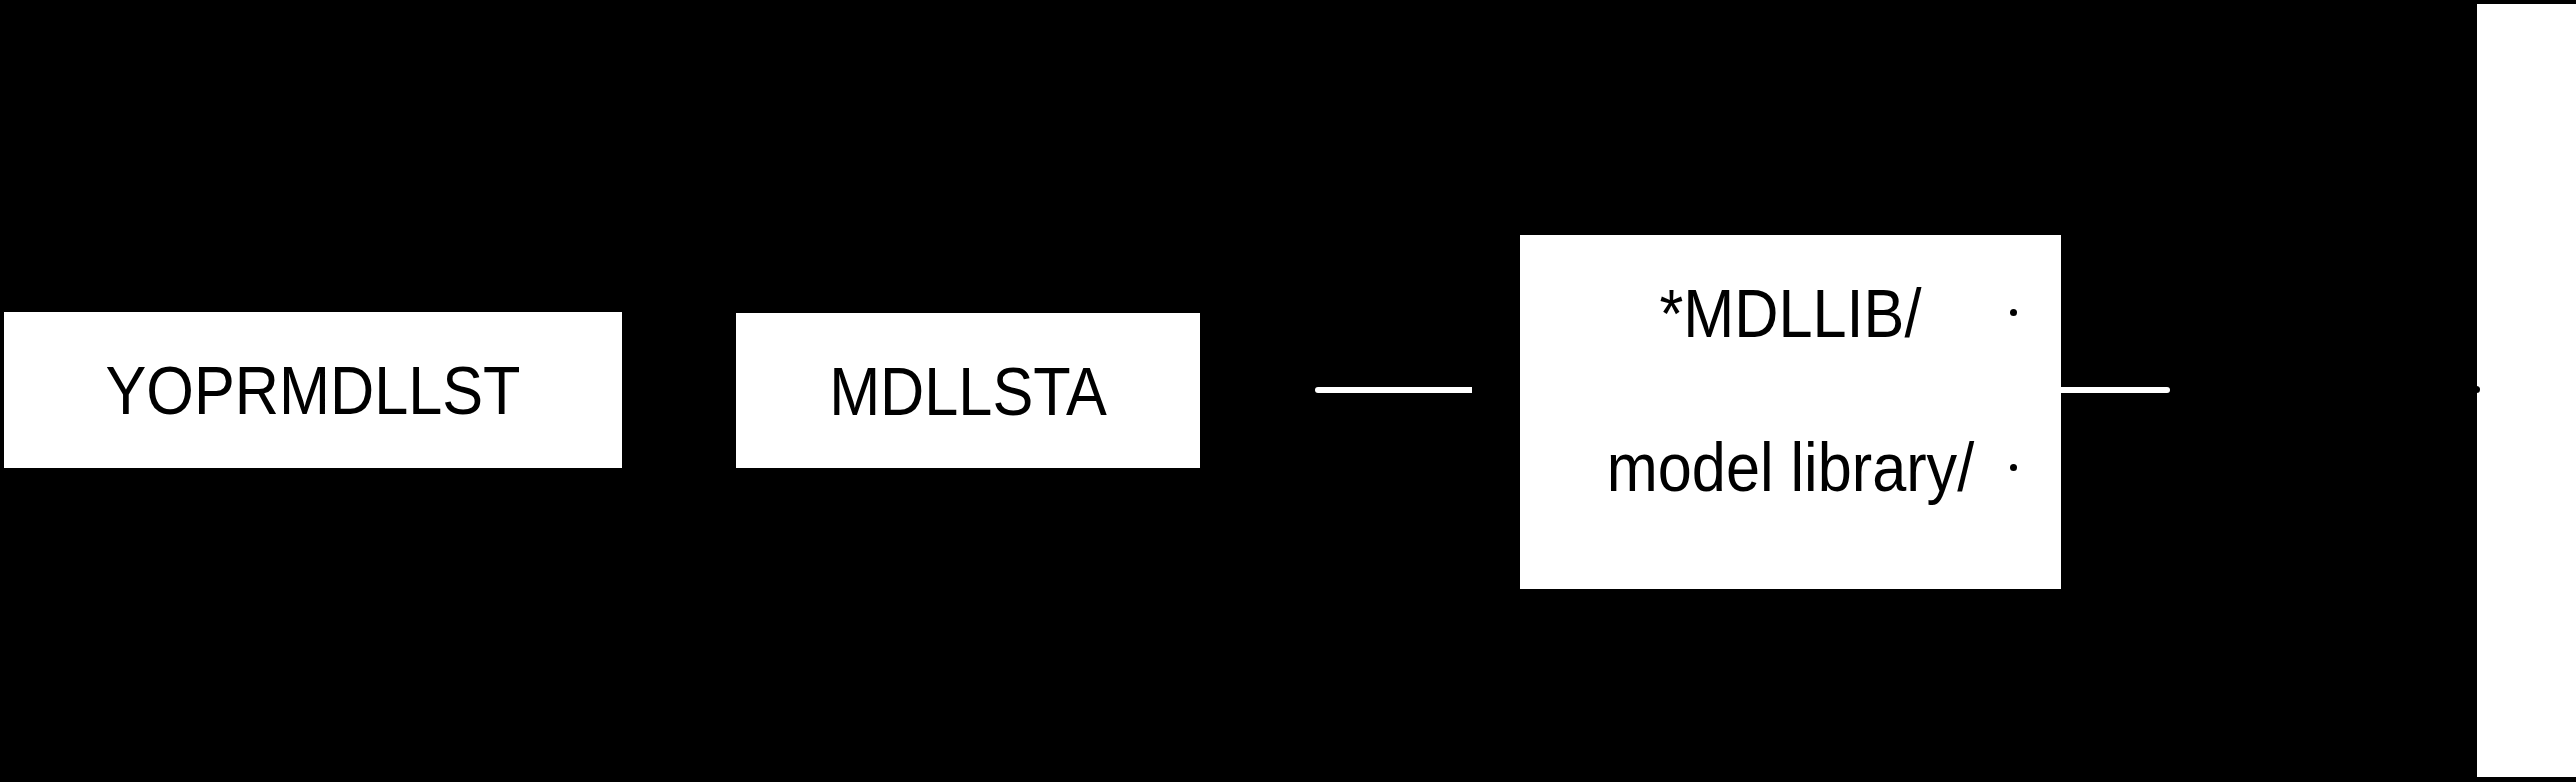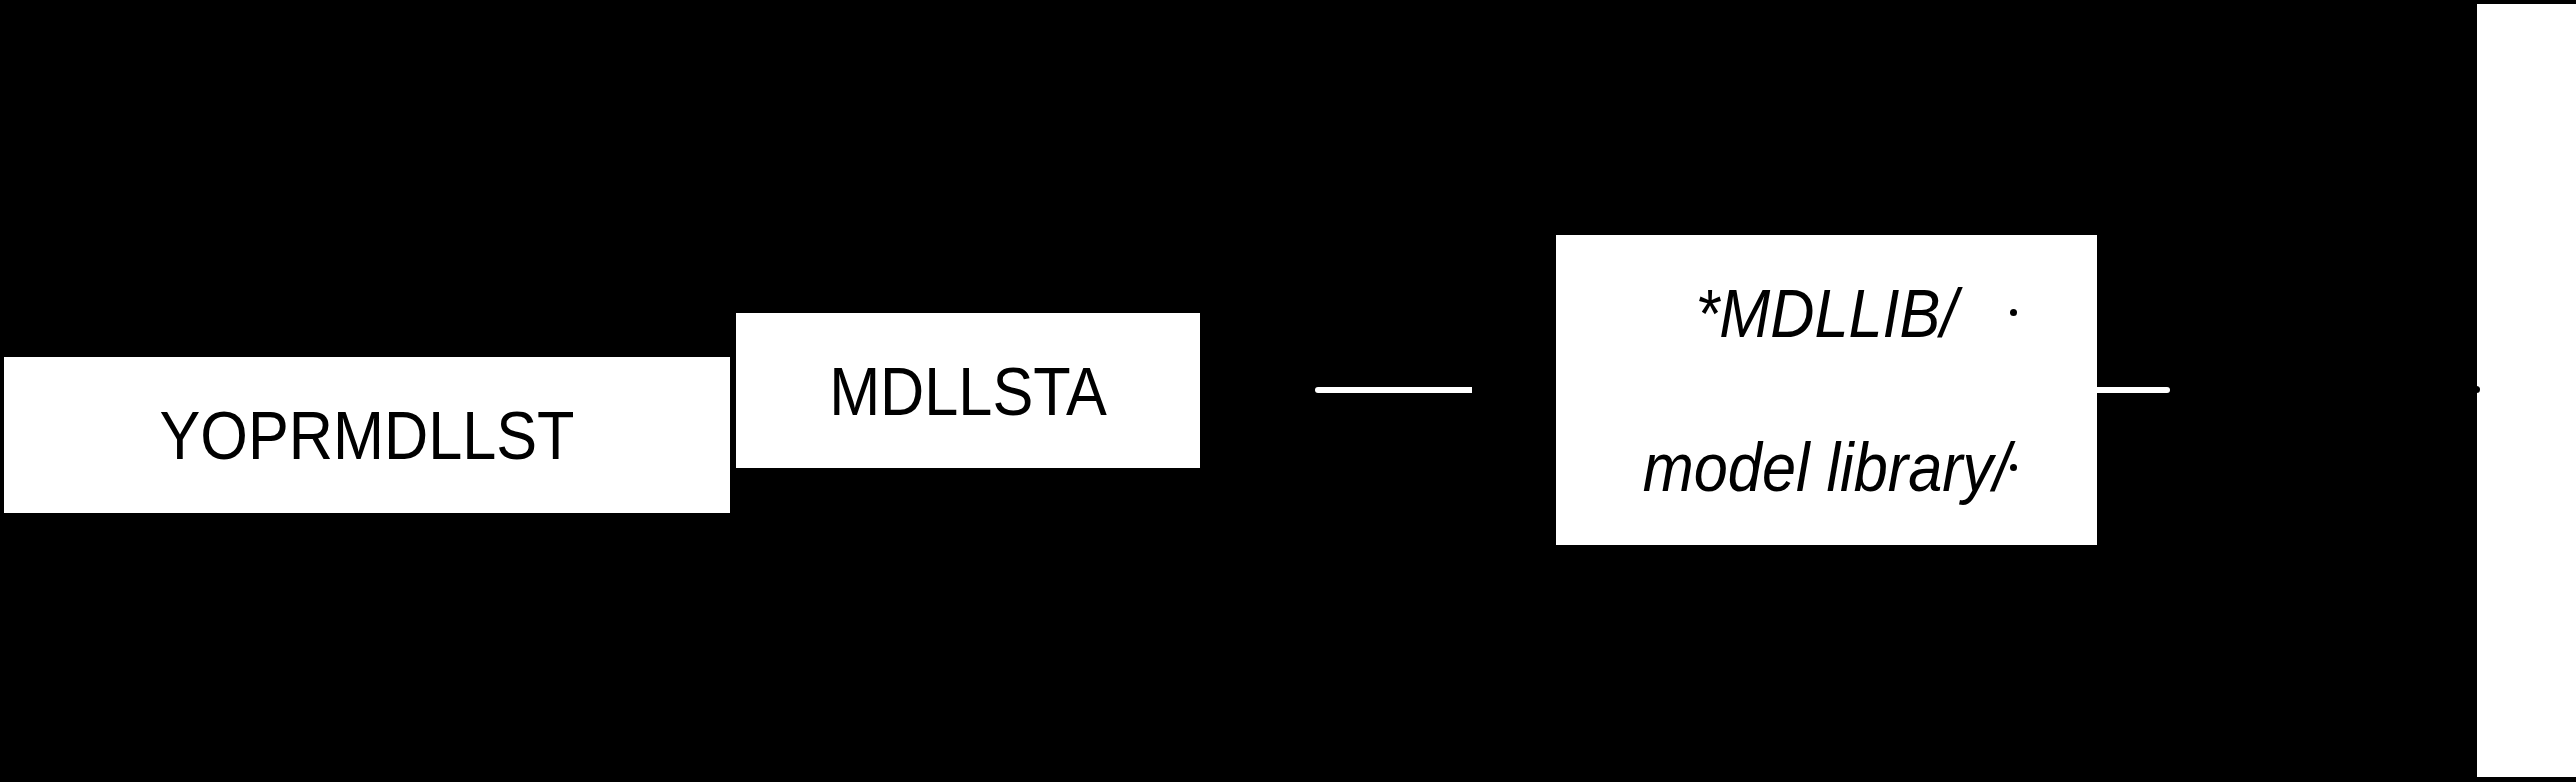--- a/index.html
+++ b/index.html
@@ -25,23 +25,23 @@
     left: 0;
     width: 100%;
     text-align: center;
     transform: translateY(-50%) scaleX(0.9);
     font-size: 68px;
     line-height: 1;
     white-space: nowrap;
     color: #000000;
   }
   
-  .box-command  { left: 3.6px;    top: 312px; width: 726px; height: 156px; margin-top: 45px; }
+  .box-command  { left: 3.6px;    top: 312px; width: 618px; height: 156px; }
   .box-param    { left: 700px; top: 313px; width: 464px;  height: 155px; margin-left: 36px; }
-  .box-qualifier{ left: 1556px; top: 235px; width: 541px; height: 310px; font-style: italic; }
+  .box-qualifier{ left: 1520px; top: 235px; width: 541px; height: 354px; }
   .box-values   { left: 2477px; top: 3.6px;   width: 541px; height: 773px; }
 
   .box-command .label, .box-param .label { top: 50%; }
 
   .box-qualifier .row-1 { top: 78px; }
   .box-qualifier .row-2 { top: 232px; }
 
   .box-values .row-1 { top: 77px; }
   .box-values .row-2 { top: 232px; }
   .box-values .row-3 { top: 386px; }

